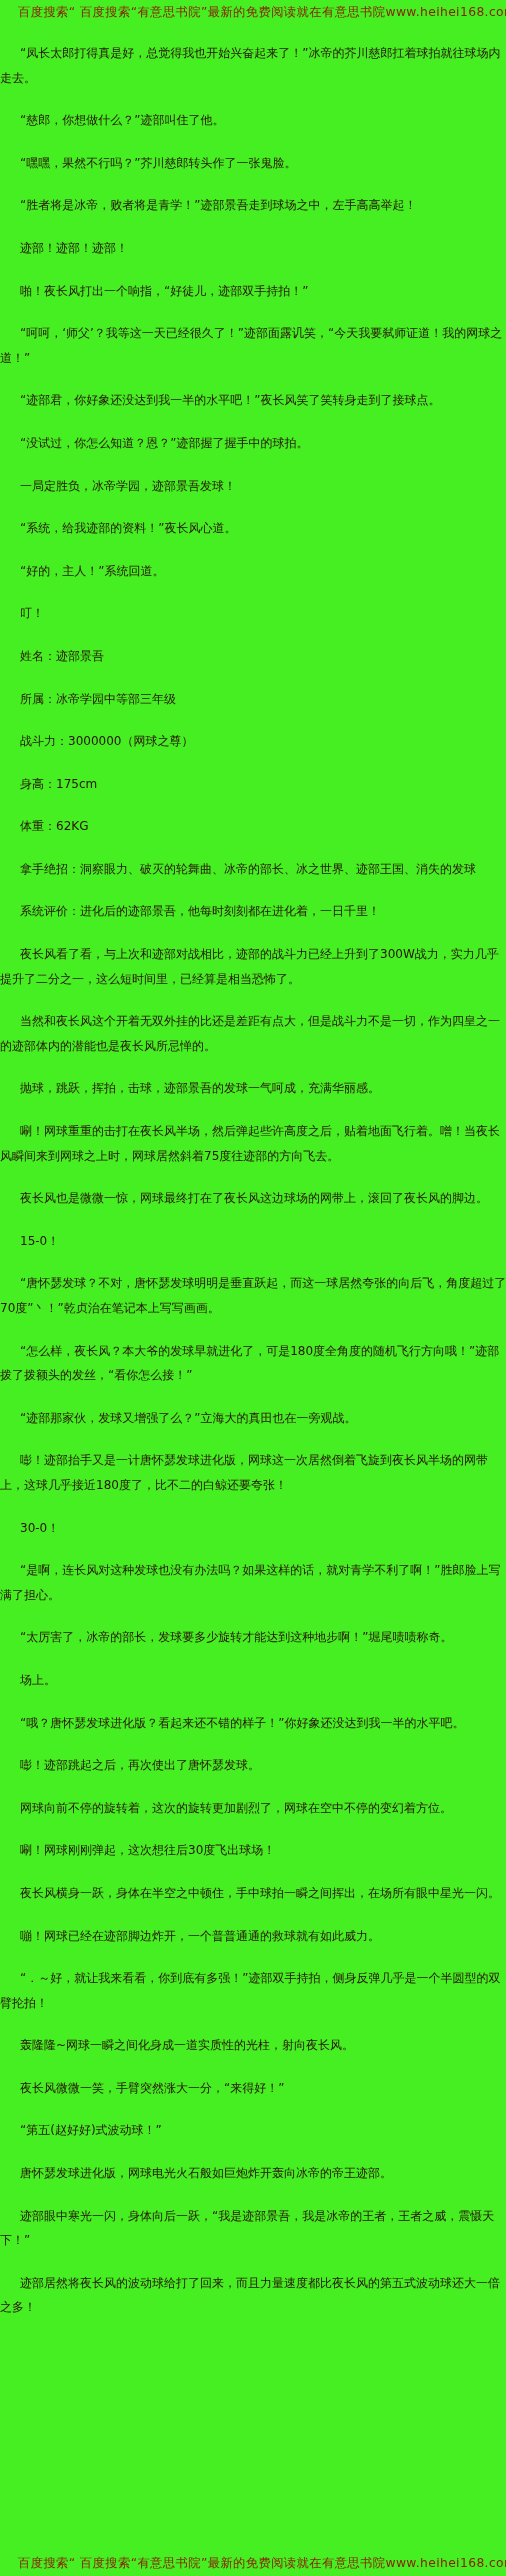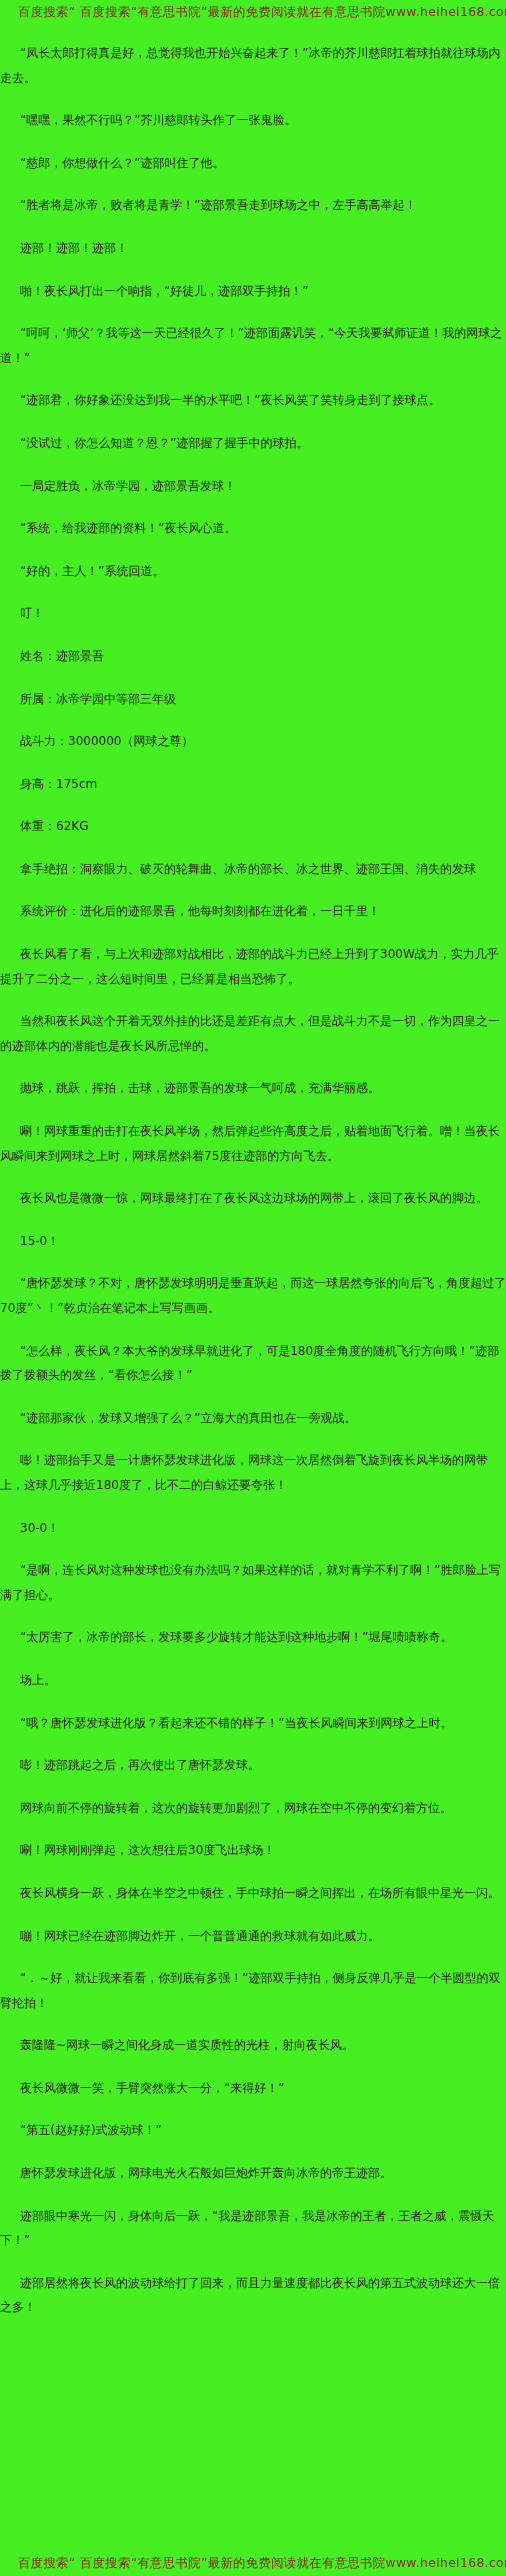--- a/index.html
+++ b/index.html
@@ -38,22 +38,22 @@
   }
 </style>
 </head>
 <body>
 
 <div class="page">
   <div class="watermark top">百度搜索“ 百度搜索“有意思书院”最新的免费阅读就在有意思书院www.heihei168.com</div>
 
   <div class="content" id="content">
       <p class="para">“凤长太郎打得真是好，总觉得我也开始兴奋起来了！”冰帝的芥川慈郎扛着球拍就往球场内走去。</p>
+      <p class="para">“慈郎，你想做什么？”迹部叫住了他。</p>
       <p class="para">“嘿嘿，果然不行吗？”芥川慈郎转头作了一张鬼脸。</p>
-      <p class="para">“慈郎，你想做什么？”迹部叫住了他。</p>
       <p class="para">“胜者将是冰帝，败者将是青学！”迹部景吾走到球场之中，左手高高举起！</p>
       <p class="para">迹部！迹部！迹部！</p>
       <p class="para">啪！夜长风打出一个响指，“好徒儿，迹部双手持拍！”</p>
       <p class="para">“呵呵，‘师父’？我等这一天已经很久了！”迹部面露讥笑，“今天我要弑师证道！我的网球之道！”</p>
       <p class="para">“迹部君，你好象还没达到我一半的水平吧！”夜长风笑了笑转身走到了接球点。</p>
       <p class="para">“没试过，你怎么知道？恩？”迹部握了握手中的球拍。</p>
       <p class="para">一局定胜负，冰帝学园，迹部景吾发球！</p>
       <p class="para">“系统，给我迹部的资料！”夜长风心道。</p>
       <p class="para">“好的，主人！”系统回道。</p>
       <p class="para">叮！</p>
@@ -71,21 +71,21 @@
       <p class="para">夜长风也是微微一惊，网球最终打在了夜长风这边球场的网带上，滚回了夜长风的脚边。</p>
       <p class="para">15-0！</p>
       <p class="para">“唐怀瑟发球？不对，唐怀瑟发球明明是垂直跃起，而这一球居然夸张的向后飞，角度超过了70度”丶！”乾贞治在笔记本上写写画画。</p>
       <p class="para">“怎么样，夜长风？本大爷的发球早就进化了，可是180度全角度的随机飞行方向哦！”迹部拨了拨额头的发丝，“看你怎么接！”</p>
       <p class="para">“迹部那家伙，发球又增强了么？”立海大的真田也在一旁观战。</p>
       <p class="para">嘭！迹部抬手又是一计唐怀瑟发球进化版，网球这一次居然倒着飞旋到夜长风半场的网带上，这球几乎接近180度了，比不二的白鲸还要夸张！</p>
       <p class="para">30-0！</p>
       <p class="para">“是啊，连长风对这种发球也没有办法吗？如果这样的话，就对青学不利了啊！”胜郎脸上写满了担心。</p>
       <p class="para">“太厉害了，冰帝的部长，发球要多少旋转才能达到这种地步啊！”堀尾啧啧称奇。</p>
       <p class="para">场上。</p>
-      <p class="para">“哦？唐怀瑟发球进化版？看起来还不错的样子！”当夜长风瞬间来到网球之上时。</p>
+      <p class="para">“哦？唐怀瑟发球进化版？看起来还不错的样子！”你好象还没达到我一半的水平吧。</p>
       <p class="para">嘭！迹部跳起之后，再次使出了唐怀瑟发球。</p>
       <p class="para">网球向前不停的旋转着，这次的旋转更加剧烈了，网球在空中不停的变幻着方位。</p>
       <p class="para">唰！网球刚刚弹起，这次想往后30度飞出球场！</p>
       <p class="para">夜长风横身一跃，身体在半空之中顿住，手中球拍一瞬之间挥出，在场所有眼中星光一闪。</p>
       <p class="para">嘣！网球已经在迹部脚边炸开，一个普普通通的救球就有如此威力。</p>
       <p class="para">“．～好，就让我来看看，你到底有多强！”迹部双手持拍，侧身反弹几乎是一个半圆型的双臂抡拍！</p>
       <p class="para">轰隆隆~网球一瞬之间化身成一道实质性的光柱，射向夜长风。</p>
       <p class="para">夜长风微微一笑，手臂突然涨大一分，“来得好！”</p>
       <p class="para">“第五(赵好好)式波动球！”</p>
       <p class="para">唐怀瑟发球进化版，网球电光火石般如巨炮炸开轰向冰帝的帝王迹部。</p>

